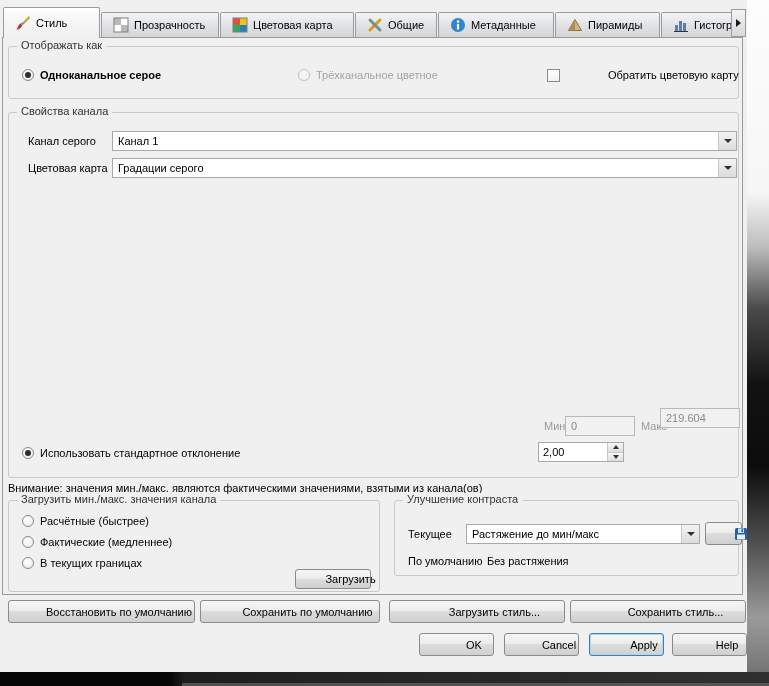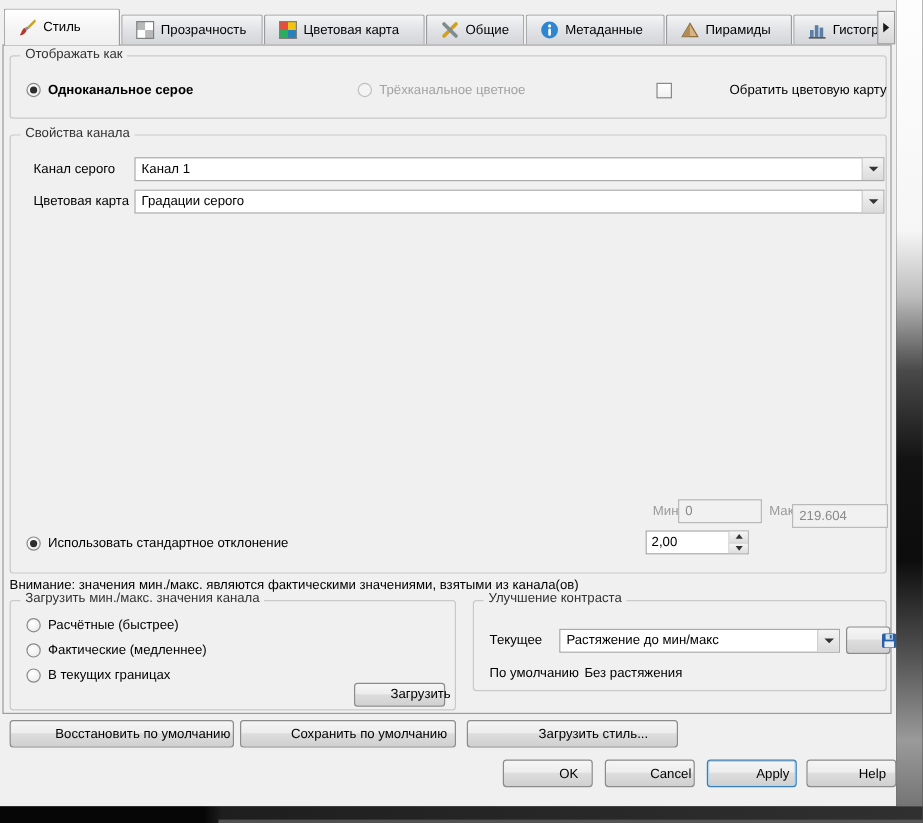--- a/index.html
+++ b/index.html
@@ -224,21 +224,21 @@
 
     <div class="row" style="left:544px;top:416px;height:20px;">
       <span class="lbl gray">Мин</span>
     </div>
     <div class="dis-input" style="left:565px;top:416px;width:70px;">
       <span>0</span>
     </div>
     <div class="row" style="left:641px;top:416px;height:20px;">
       <span class="lbl gray">Макс</span>
     </div>
-    <div class="dis-input" style="left:660px;top:420px;width:80px;">
+    <div class="dis-input" style="left:660px;top:408px;width:80px;">
       <span>219.604</span>
     </div>
 
     <div class="row" style="left:22px;top:445px;height:16px;">
       <span class="radio checked"></span>
       <span class="lbl">Использовать стандартное отклонение</span>
     </div>
     <div class="spin" style="left:538px;top:442px;width:86px;">
       <span class="sval">2,00</span>
       <span class="sarrows">
@@ -295,20 +295,21 @@
     <div class="row" style="left:408px;top:553px;height:16px;">
       <span class="lbl">По умолчанию</span>
     </div>
     <div class="row" style="left:487px;top:553px;height:16px;">
       <span class="lbl">Без растяжения</span>
     </div>
 
     <div class="btn" style="left:8px;top:600px;width:187px;">Восстановить по умолчанию</div>
     <div class="btn" style="left:200px;top:600px;width:180px;">Сохранить по умолчанию</div>
     <div class="btn" style="left:389px;top:600px;width:176px;">Загрузить стиль...</div>
+    <div class="btn" style="left:570px;top:600px;width:176px;">Сохранить стиль...</div>
 
     <div class="btn" style="left:419px;top:633px;width:75px;">OK</div>
     <div class="btn" style="left:504px;top:633px;width:75px;">Cancel</div>
     <div class="btn default-btn" style="left:589px;top:633px;width:75px;">Apply</div>
     <div class="btn" style="left:672px;top:633px;width:75px;">Help</div>
 
   </div>
 
   <div class="right-strip"></div>
   <div class="bottom-strip"></div>

